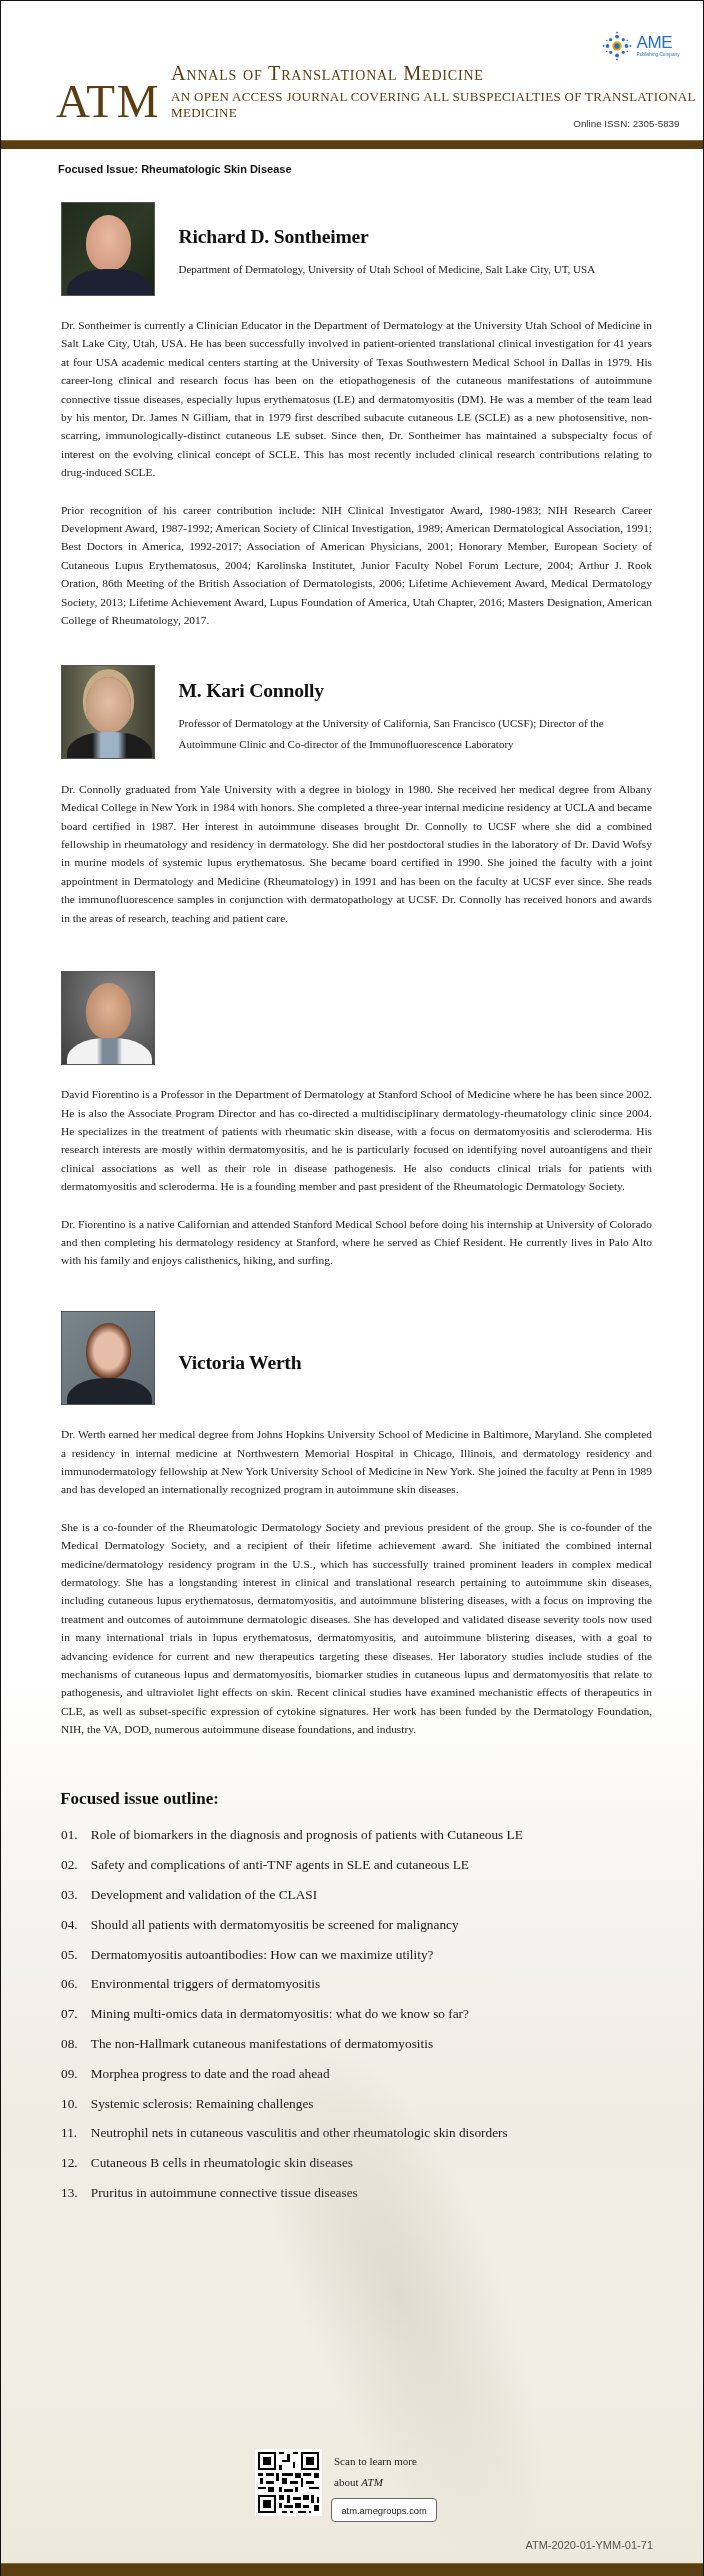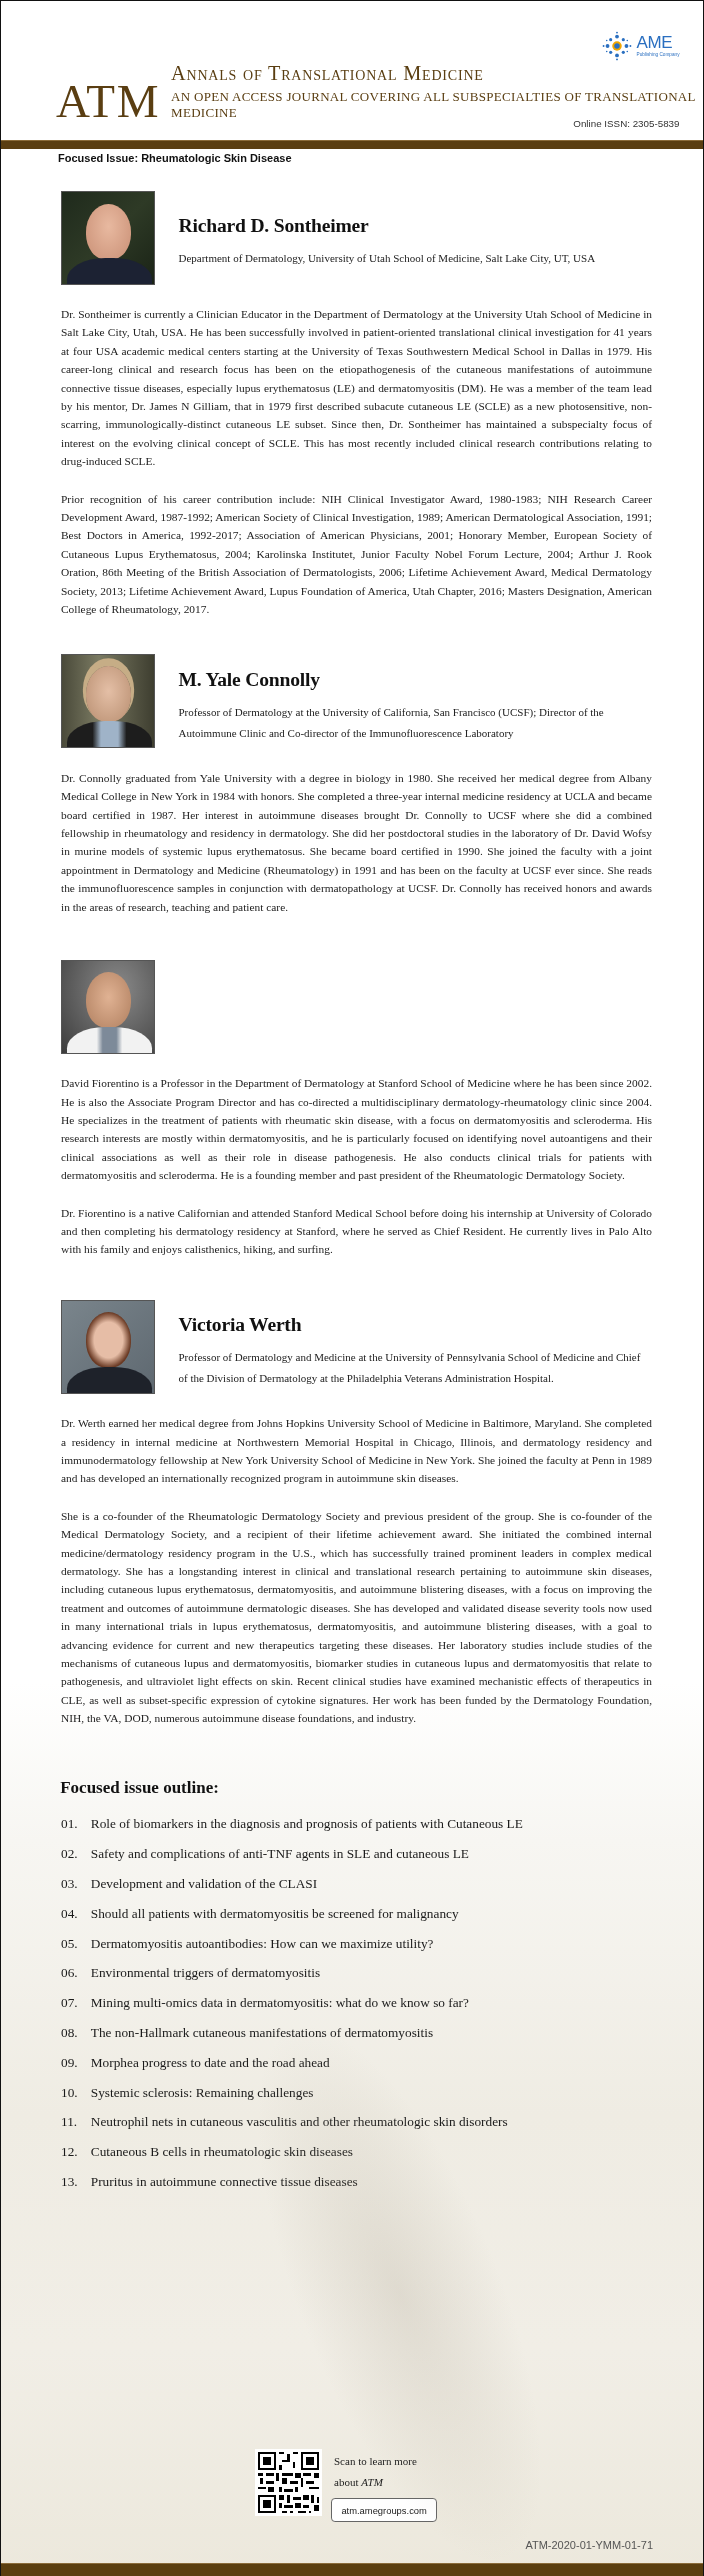--- a/index.html
+++ b/index.html
@@ -61,21 +61,21 @@
     }
     .issn {
       position: absolute; right: 23.5px; top: 117px;
       font-family: "Liberation Sans", sans-serif; font-size: 9.8px; color: #333;
     }
     .brown-bar { height: 8.6px; background: #5a3e12; border-top: 0.8px solid #8a6b3a; }
 
     .focus-label {
       font-family: "Liberation Sans", sans-serif; font-weight: bold;
       font-size: 11px; color: #111;
-      margin: 3px 0 0 57px;
+      margin: 14px 0 0 57px;
     }
 
     .content { padding: 0 51px 0 60px; }
 
     .person { margin-top: 28px; }
     .person-head { display: flex; align-items: center; }
     .photo {
       width: 94px; height: 94px; flex: 0 0 auto;
       border: 0.8px solid #555; position: relative; overflow: hidden;
     }
@@ -208,21 +208,21 @@
     </div>
 
     <div class="person" style="margin-top:36px;">
       <div class="person-head">
         <div class="photo">
           <div class="bg" style="background: linear-gradient(90deg,#4a4a3a,#7a7a62 40%,#3e3e30);"></div>
           <div class="head-shape" style="background: radial-gradient(ellipse at 50% 45%, #e4bfa6, #b88e70); box-shadow: 0 -4.7px 0 3.1px #c6ad86;"></div>
           <div class="body-shape" style="background: linear-gradient(90deg,#1d1d1d 30%,#9fb3c8 40%,#9fb3c8 60%,#1d1d1d 70%);"></div>
         </div>
         <div class="person-info">
-          <div class="person-name">M. Yale Connolly</div>
+          <div class="person-name">M. Kari Connolly</div>
           <div class="person-aff">Professor of Dermatology at the University of California, San Francisco (UCSF); Director of the Autoimmune Clinic and Co-director of the Immunofluorescence Laboratory</div>
         </div>
       </div>
       <p class="bio">Dr. Connolly graduated from Yale University with a degree in biology in 1980. She received her medical degree from Albany Medical College in New York in 1984 with honors. She completed a three-year internal medicine residency at UCLA and became board certified in 1987. Her interest in autoimmune diseases brought Dr. Connolly to UCSF where she did a combined fellowship in rheumatology and residency in dermatology. She did her postdoctoral studies in the laboratory of Dr. David Wofsy in murine models of systemic lupus erythematosus. She became board certified in 1990. She joined the faculty with a joint appointment in Dermatology and Medicine (Rheumatology) in 1991 and has been on the faculty at UCSF ever since. She reads the immunofluorescence samples in conjunction with dermatopathology at UCSF. Dr. Connolly has received honors and awards in the areas of research, teaching and patient care.</p>
     </div>
 
     <div class="person" style="margin-top:44px;">
       <div class="person-head">
         <div class="photo">
           <div class="bg" style="background: radial-gradient(ellipse at 60% 30%, #8a8a8a, #3c3c3c);"></div>
@@ -236,21 +236,20 @@
 
     <div class="person" style="margin-top:41px;">
       <div class="person-head">
         <div class="photo">
           <div class="bg" style="background: linear-gradient(135deg,#7a858c,#5e6870);"></div>
           <div class="head-shape" style="background: radial-gradient(ellipse at 50% 50%, #e6bda6 45%, #6a3a24 70%);"></div>
           <div class="body-shape" style="background:#1e222a;"></div>
         </div>
         <div class="person-info">
           <div class="person-name">Victoria Werth</div>
-          <div class="person-aff">Professor of Dermatology and Medicine at the University of Pennsylvania School of Medicine and Chief of the Division of Dermatology at the Philadelphia Veterans Administration Hospital.</div>
         </div>
       </div>
       <p class="bio">Dr. Werth earned her medical degree from Johns Hopkins University School of Medicine in Baltimore, Maryland. She completed a residency in internal medicine at Northwestern Memorial Hospital in Chicago, Illinois, and dermatology residency and immunodermatology fellowship at New York University School of Medicine in New York. She joined the faculty at Penn in 1989 and has developed an internationally recognized program in autoimmune skin diseases.</p>
       <p class="bio">She is a co-founder of the Rheumatologic Dermatology Society and previous president of the group. She is co-founder of the Medical Dermatology Society, and a recipient of their lifetime achievement award. She initiated the combined internal medicine/dermatology residency program in the U.S., which has successfully trained prominent leaders in complex medical dermatology. She has a longstanding interest in clinical and translational research pertaining to autoimmune skin diseases, including cutaneous lupus erythematosus, dermatomyositis, and autoimmune blistering diseases, with a focus on improving the treatment and outcomes of autoimmune dermatologic diseases. She has developed and validated disease severity tools now used in many international trials in lupus erythematosus, dermatomyositis, and autoimmune blistering diseases, with a goal to advancing evidence for current and new therapeutics targeting these diseases. Her laboratory studies include studies of the mechanisms of cutaneous lupus and dermatomyositis, biomarker studies in cutaneous lupus and dermatomyositis that relate to pathogenesis, and ultraviolet light effects on skin. Recent clinical studies have examined mechanistic effects of therapeutics in CLE, as well as subset-specific expression of cytokine signatures. Her work has been funded by the Dermatology Foundation, NIH, the VA, DOD, numerous autoimmune disease foundations, and industry.</p>
     </div>
 
     <div class="outline">
       <div class="outline-title">Focused issue outline:</div>
       <ul class="outline-list">
         <li class="outline-item">

